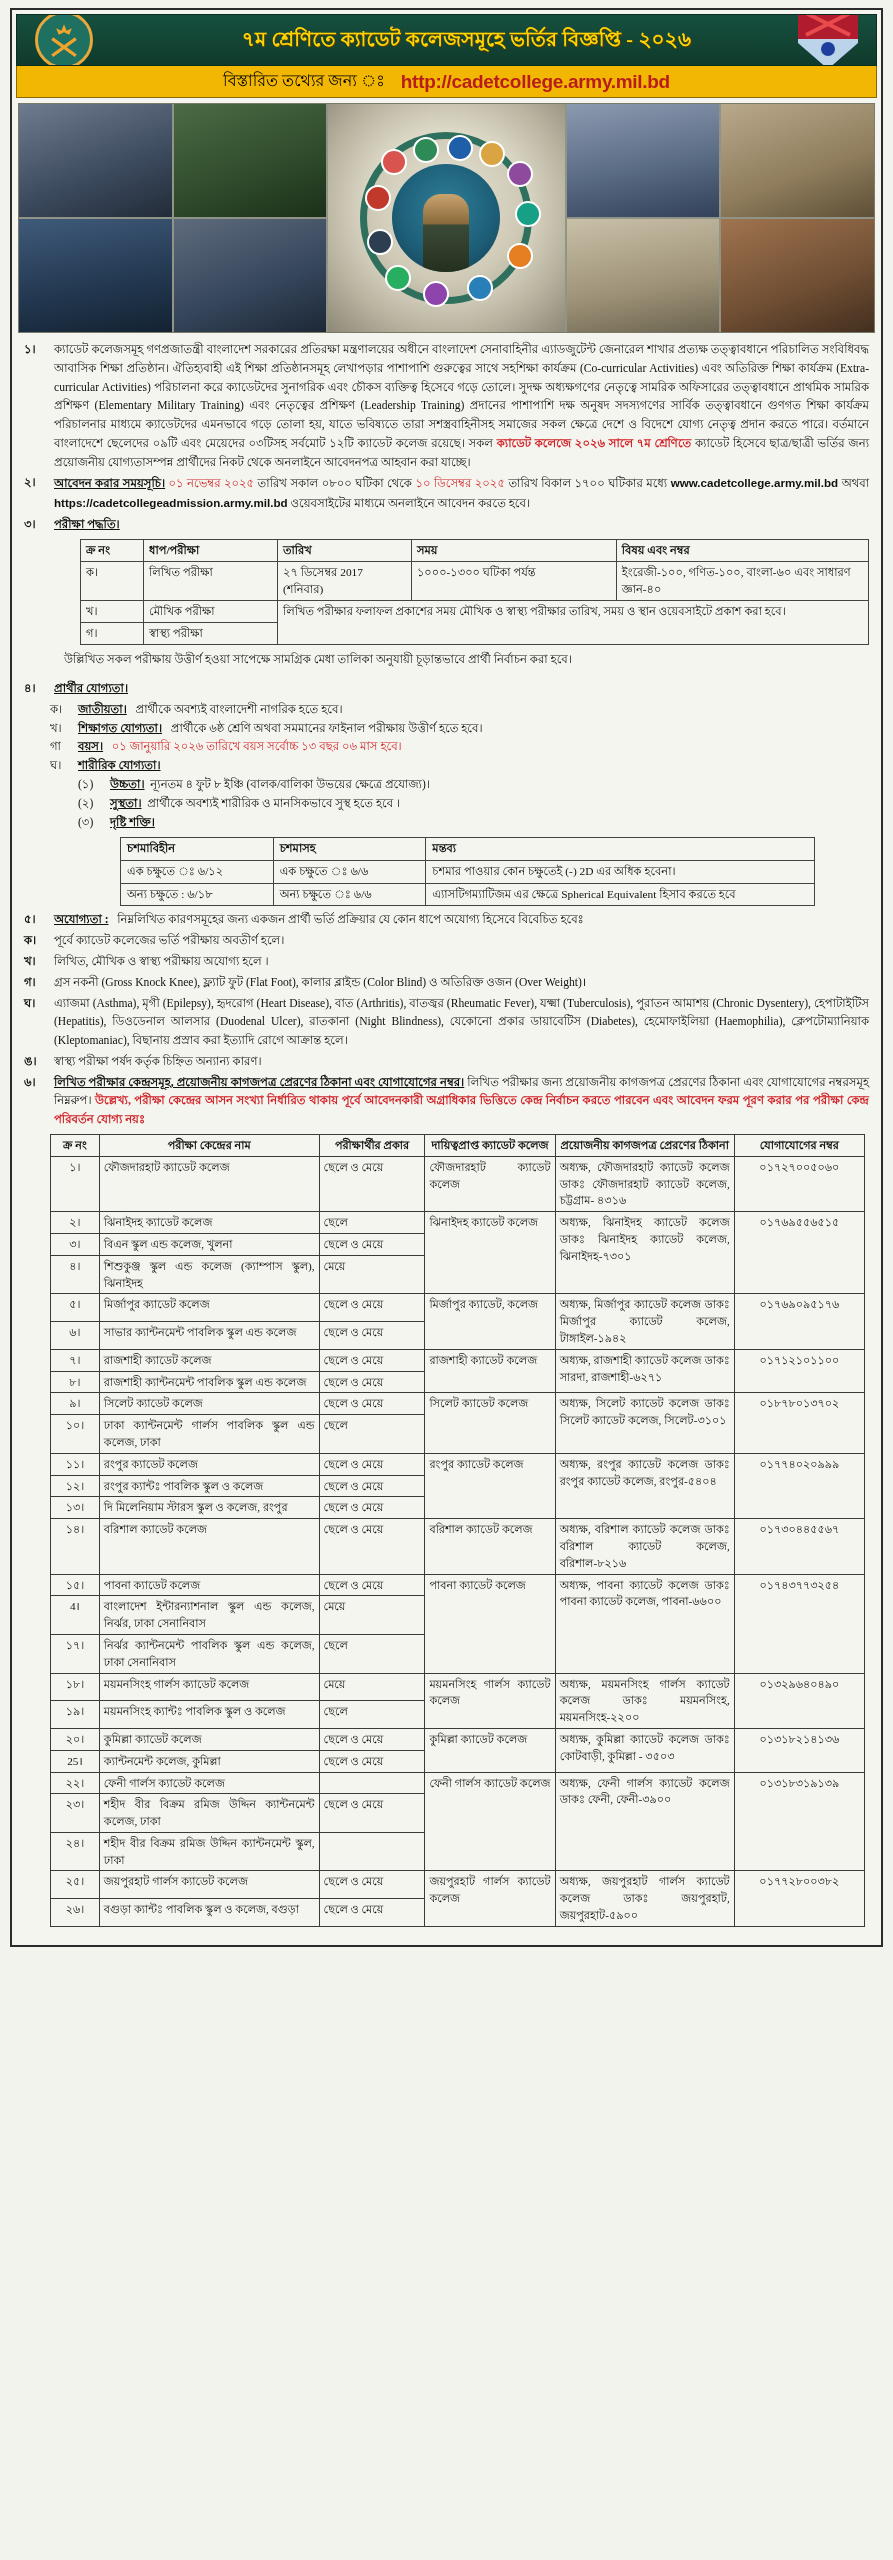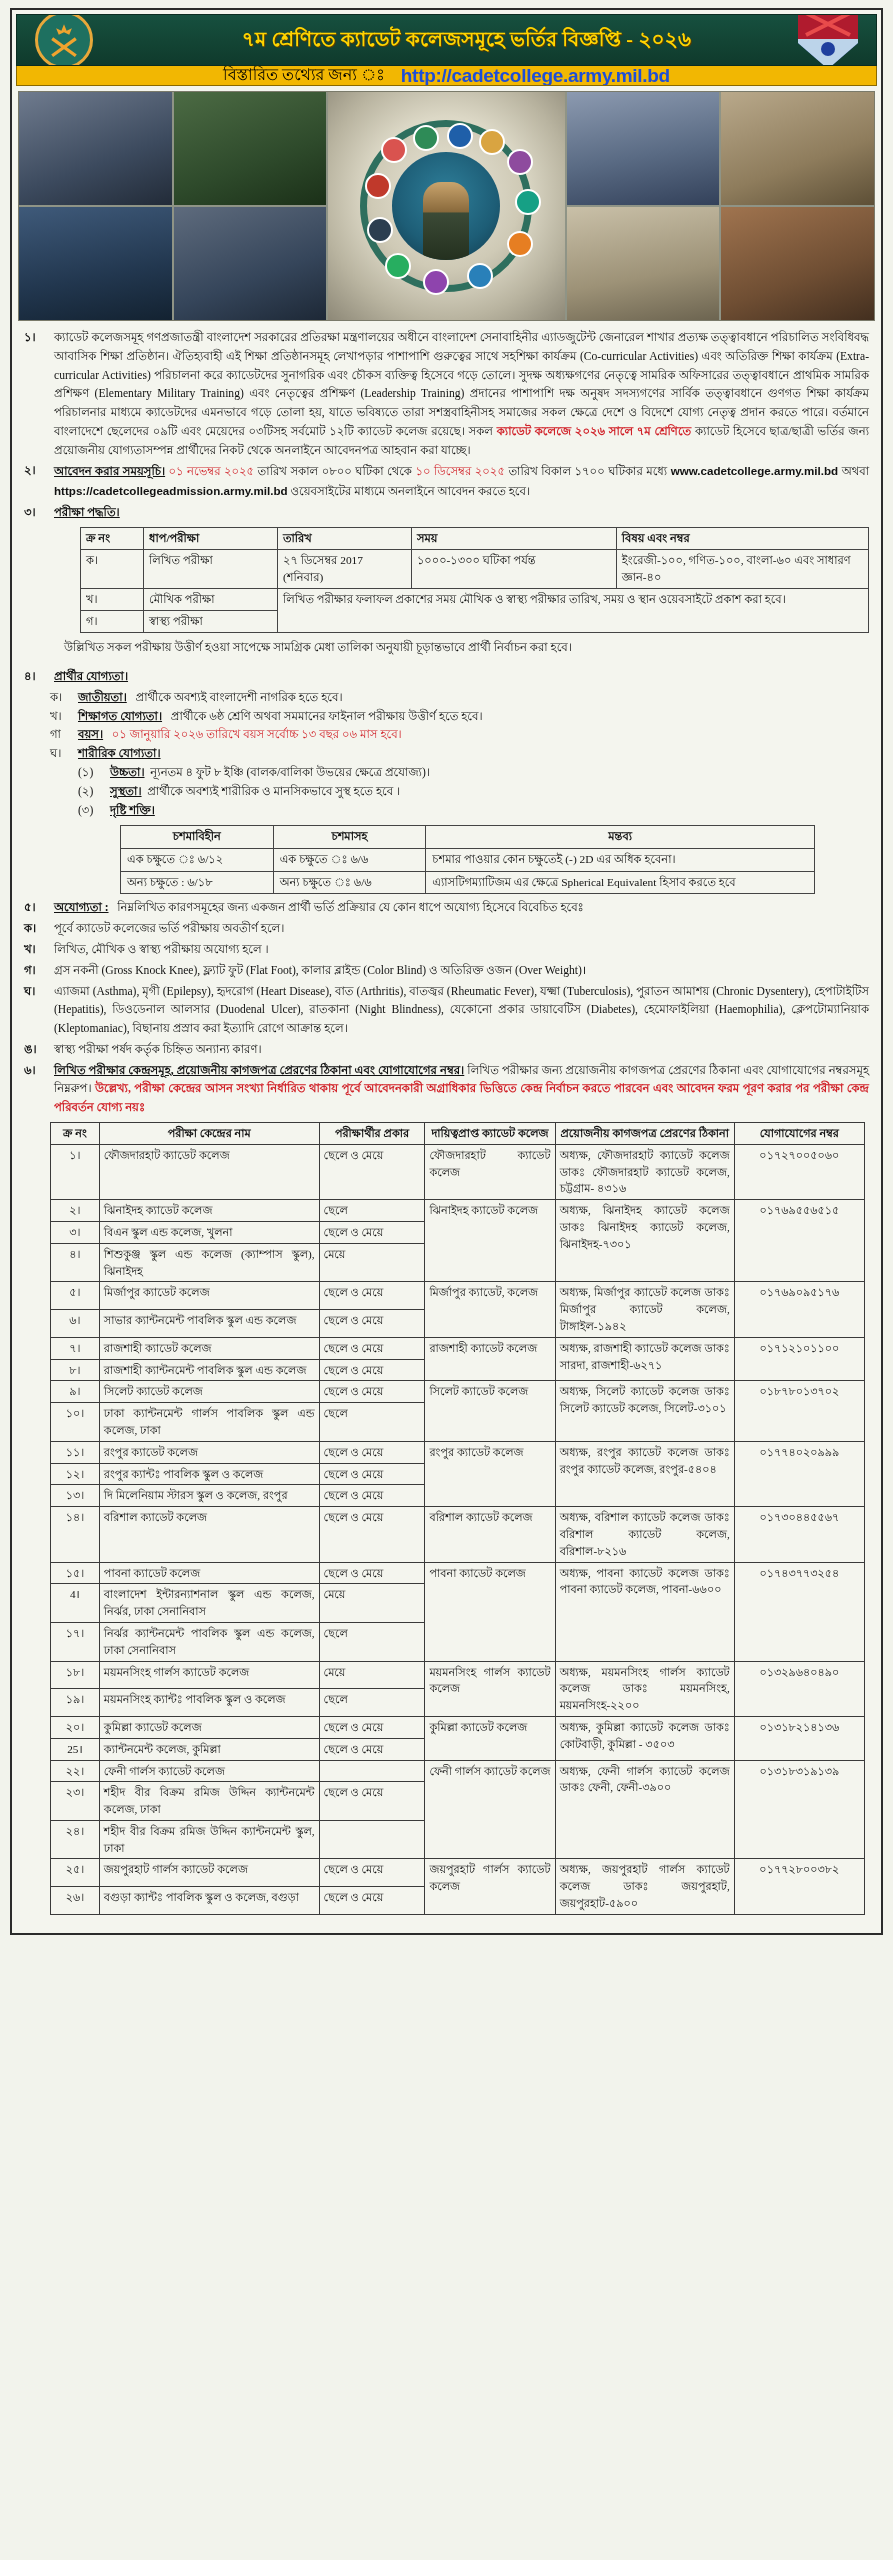--- a/index.html
+++ b/index.html
@@ -56,30 +56,30 @@
     position: absolute; right: 16px; top: 50%; transform: translateY(-50%);
     width: 64px; height: 62px; z-index: 2;
   }
 
   
   .url-strip {
     background: #f2b702;
     border: 1px solid #8a6a00;
     border-top: none;
     margin: 0 4px;
-    height: 20px;
+    height: 32px;
     display: flex;
     align-items: center;
     justify-content: center;
     gap: 16px;
     position: relative;
     overflow: hidden;
   }
   .url-value {
-    color:#1d4ed8; font-size:19px; font-weight:bold;
+    color:#b91c1c; font-size:19px; font-weight:bold;
     font-family:"Liberation Sans", sans-serif; letter-spacing:-.3px;
   }
 
   
   .collage {
     margin: 5px 6px 0 6px;
     border: 1px solid #7a7a6a;
     height: 230px;
     display: grid;
     grid-template-columns: 1fr 1fr 1.55fr 1fr 1fr;
@@ -165,21 +165,21 @@
   table.eye {
     border-collapse: collapse;
     width: calc(100% - 150px);
     margin: 5px 0 5px 96px;
     font-size: 11.4px;
   }
   table.eye th, table.eye td {
     border: 1px solid #444; padding: 2px 6px; line-height: 1.55;
     font-weight: normal; text-align: left;
   }
-  table.eye th { text-align:center; font-weight:600; }
+  table.eye th { text-align:left; font-weight:600; }
 
   
   table.centers {
     border-collapse: collapse;
     width: calc(100% - 30px);
     margin: 4px 0 6px 26px;
     font-size: 11.2px;
   }
   table.centers th, table.centers td {
     border: 1px solid #3a3a3a;

